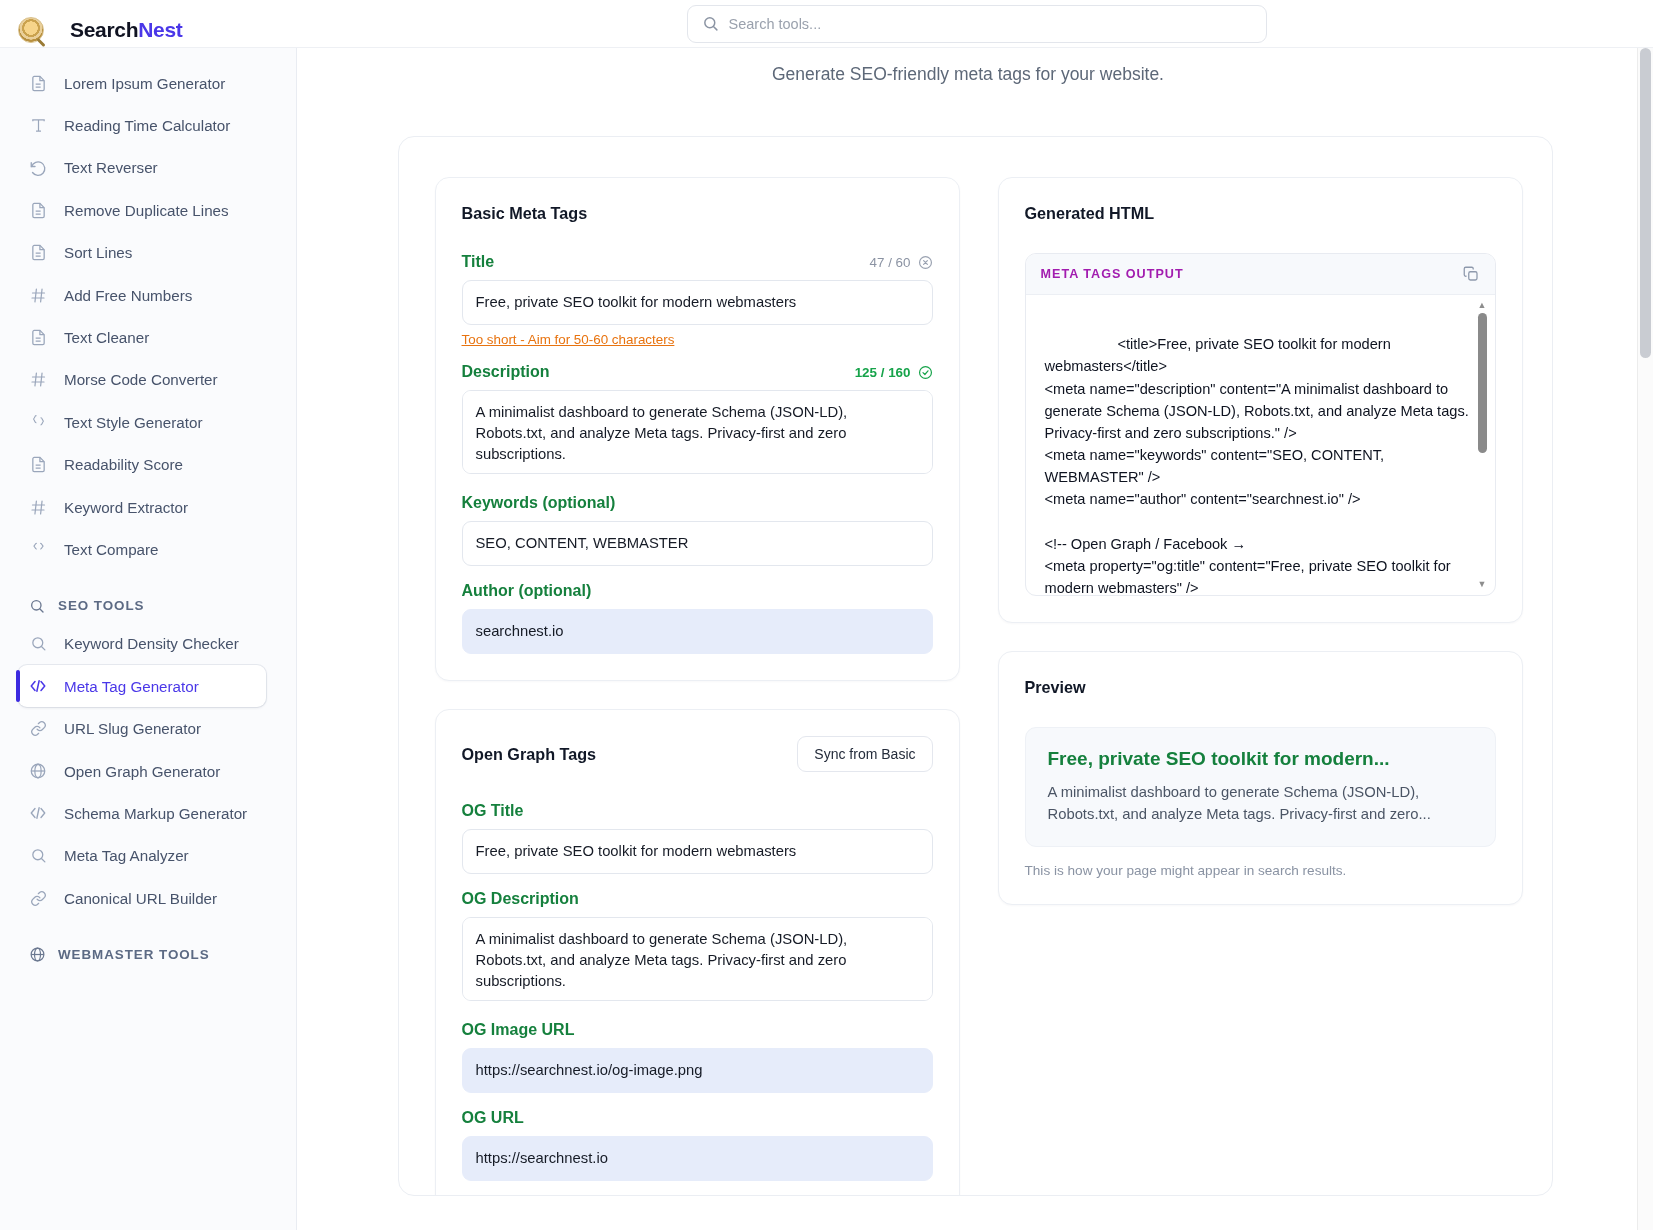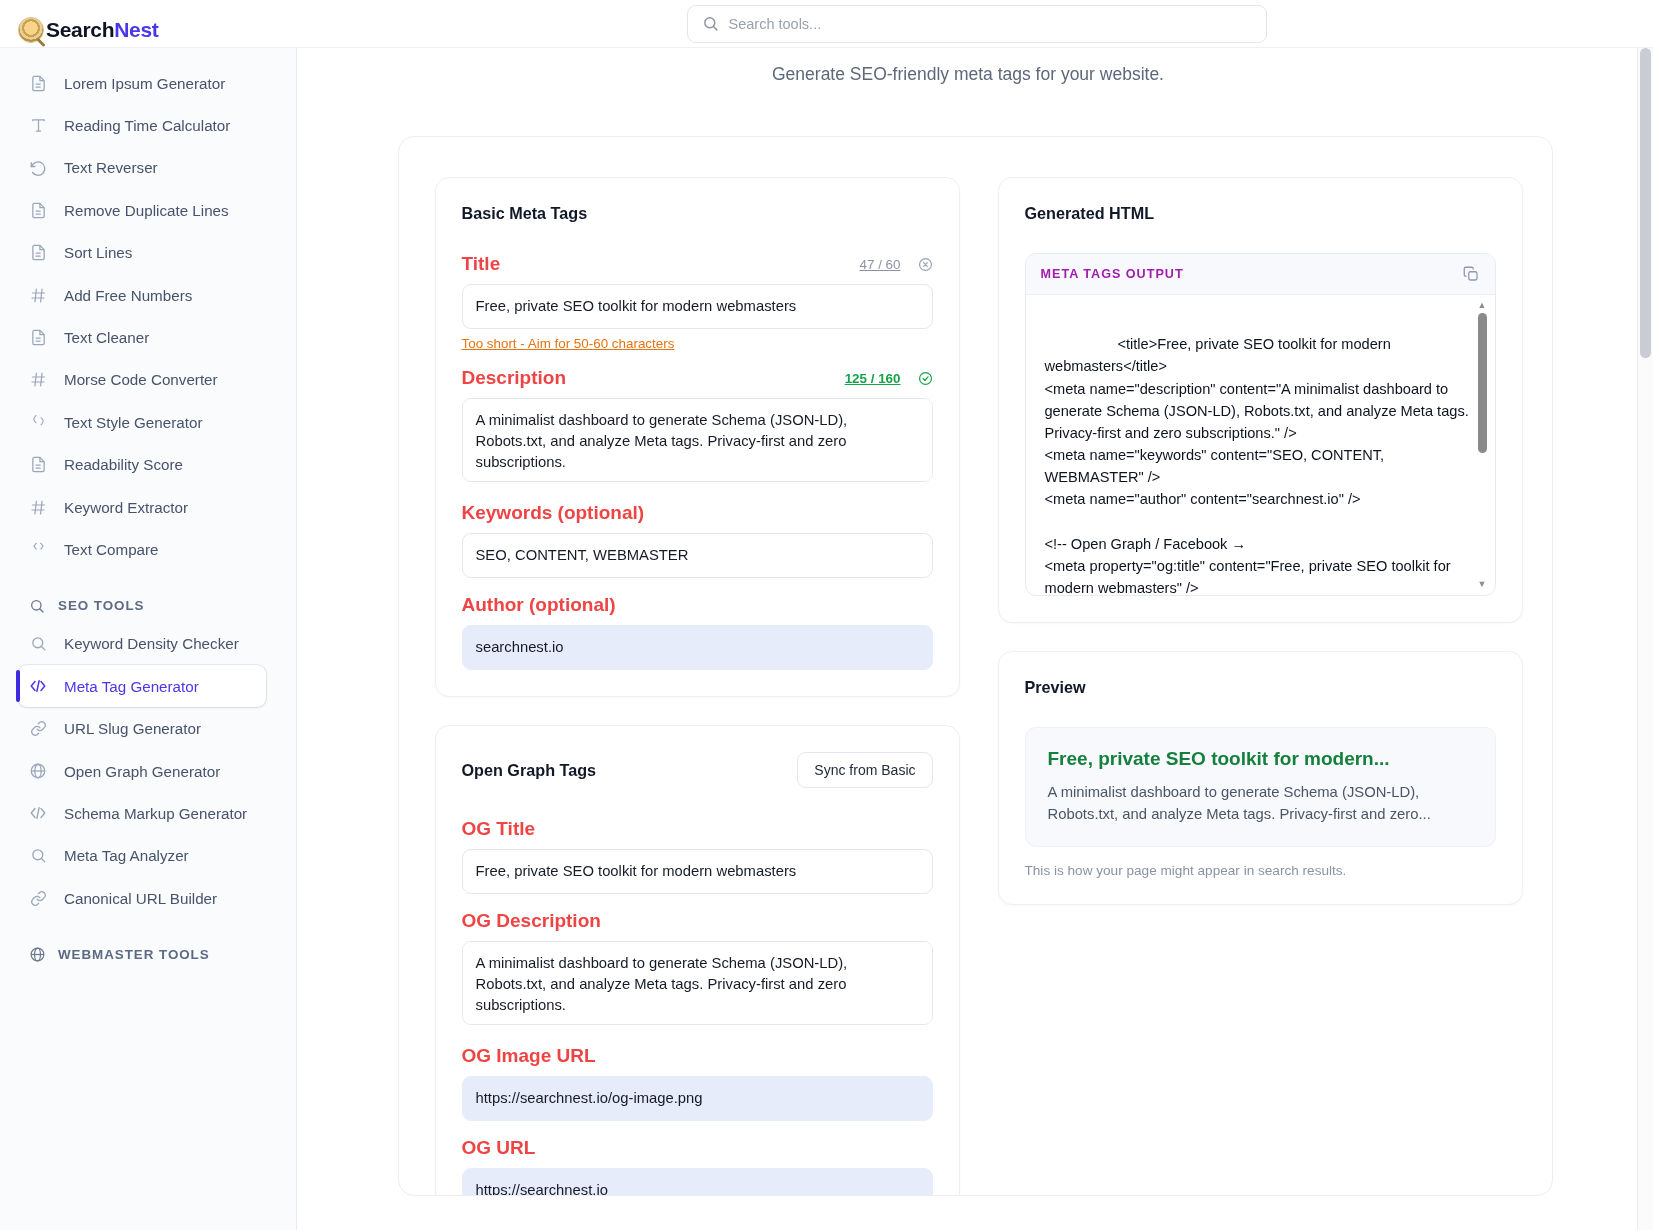--- a/index.html
+++ b/index.html
@@ -12,21 +12,21 @@
   .app { position: relative; width: 1653px; height: 1230px; display: flex; flex-direction: column; }
 
   
   .topbar {
     height: 48px; flex: 0 0 48px;
     background: #ffffff;
     border-bottom: 1px solid #eef0f4;
     display: flex; align-items: center;
     position: relative; z-index: 30;
   }
-  .brand { display: flex; align-items: center; gap: 2px; padding-left: 18px; width: 300px; margin-top: 12px; }
+  .brand { display: flex; align-items: center; gap: 26px; padding-left: 18px; width: 300px; margin-top: 12px; }
   .brand-logo {
     width: 26px; height: 26px; border-radius: 50%;
     background: radial-gradient(circle at 50% 42%, #f6d48a 0 36%, #caa24e 37% 48%, #e9cf9a 49% 62%, #b8903f 63% 74%, rgba(0,0,0,0) 75%);
     border: 1px solid #d9c089;
     position: relative;
   }
   .brand-logo::after {
     content: ""; position: absolute; right: -3px; bottom: -2px;
     width: 10px; height: 3px; background: #9a7b35; border-radius: 2px;
     transform: rotate(45deg);
@@ -115,22 +115,22 @@
   .card {
     border: 1px solid #eceff4; border-radius: 14px;
     background: #fff; padding: 26px 26px 26px 26px;
     box-shadow: 0 1px 2px rgba(20,28,50,.03);
   }
   .card-head { display: flex; align-items: center; justify-content: space-between; margin-bottom: 30px; }
   .card-title { font-size: 16.2px; font-weight: 700; color: #111827; }
 
   .field { margin-bottom: 16px; }
   .field-label-row { display: flex; align-items: center; justify-content: space-between; margin-bottom: 9px; }
-  .field-label { font-size: 19px; font-weight: 700; color: #ef4444; }
-  .counter { display: flex; align-items: center; gap: 17px; font-size: 13.4px; color: #8b93a3; text-decoration: underline; }
+  .field-label { font-size: 16px; font-weight: 700; color: #15803d; }
+  .counter { display: flex; align-items: center; gap: 7px; font-size: 13.4px; color: #8b93a3; }
   .counter.ok { color: #16a34a; font-weight: 700; }
 
   .input, .textarea {
     width: 100%; border: 1px solid #e3e7ee; border-radius: 9px;
     background: #fff; padding: 11px 13px;
     font-size: 14.8px; font-family: inherit; color: #161b26;
     outline: none; line-height: 1.42;
   }
   .input.filled, .textarea.filled { background: #e6ecfa; border-color: #e6ecfa; }
   .textarea { height: 84px; resize: none; }

